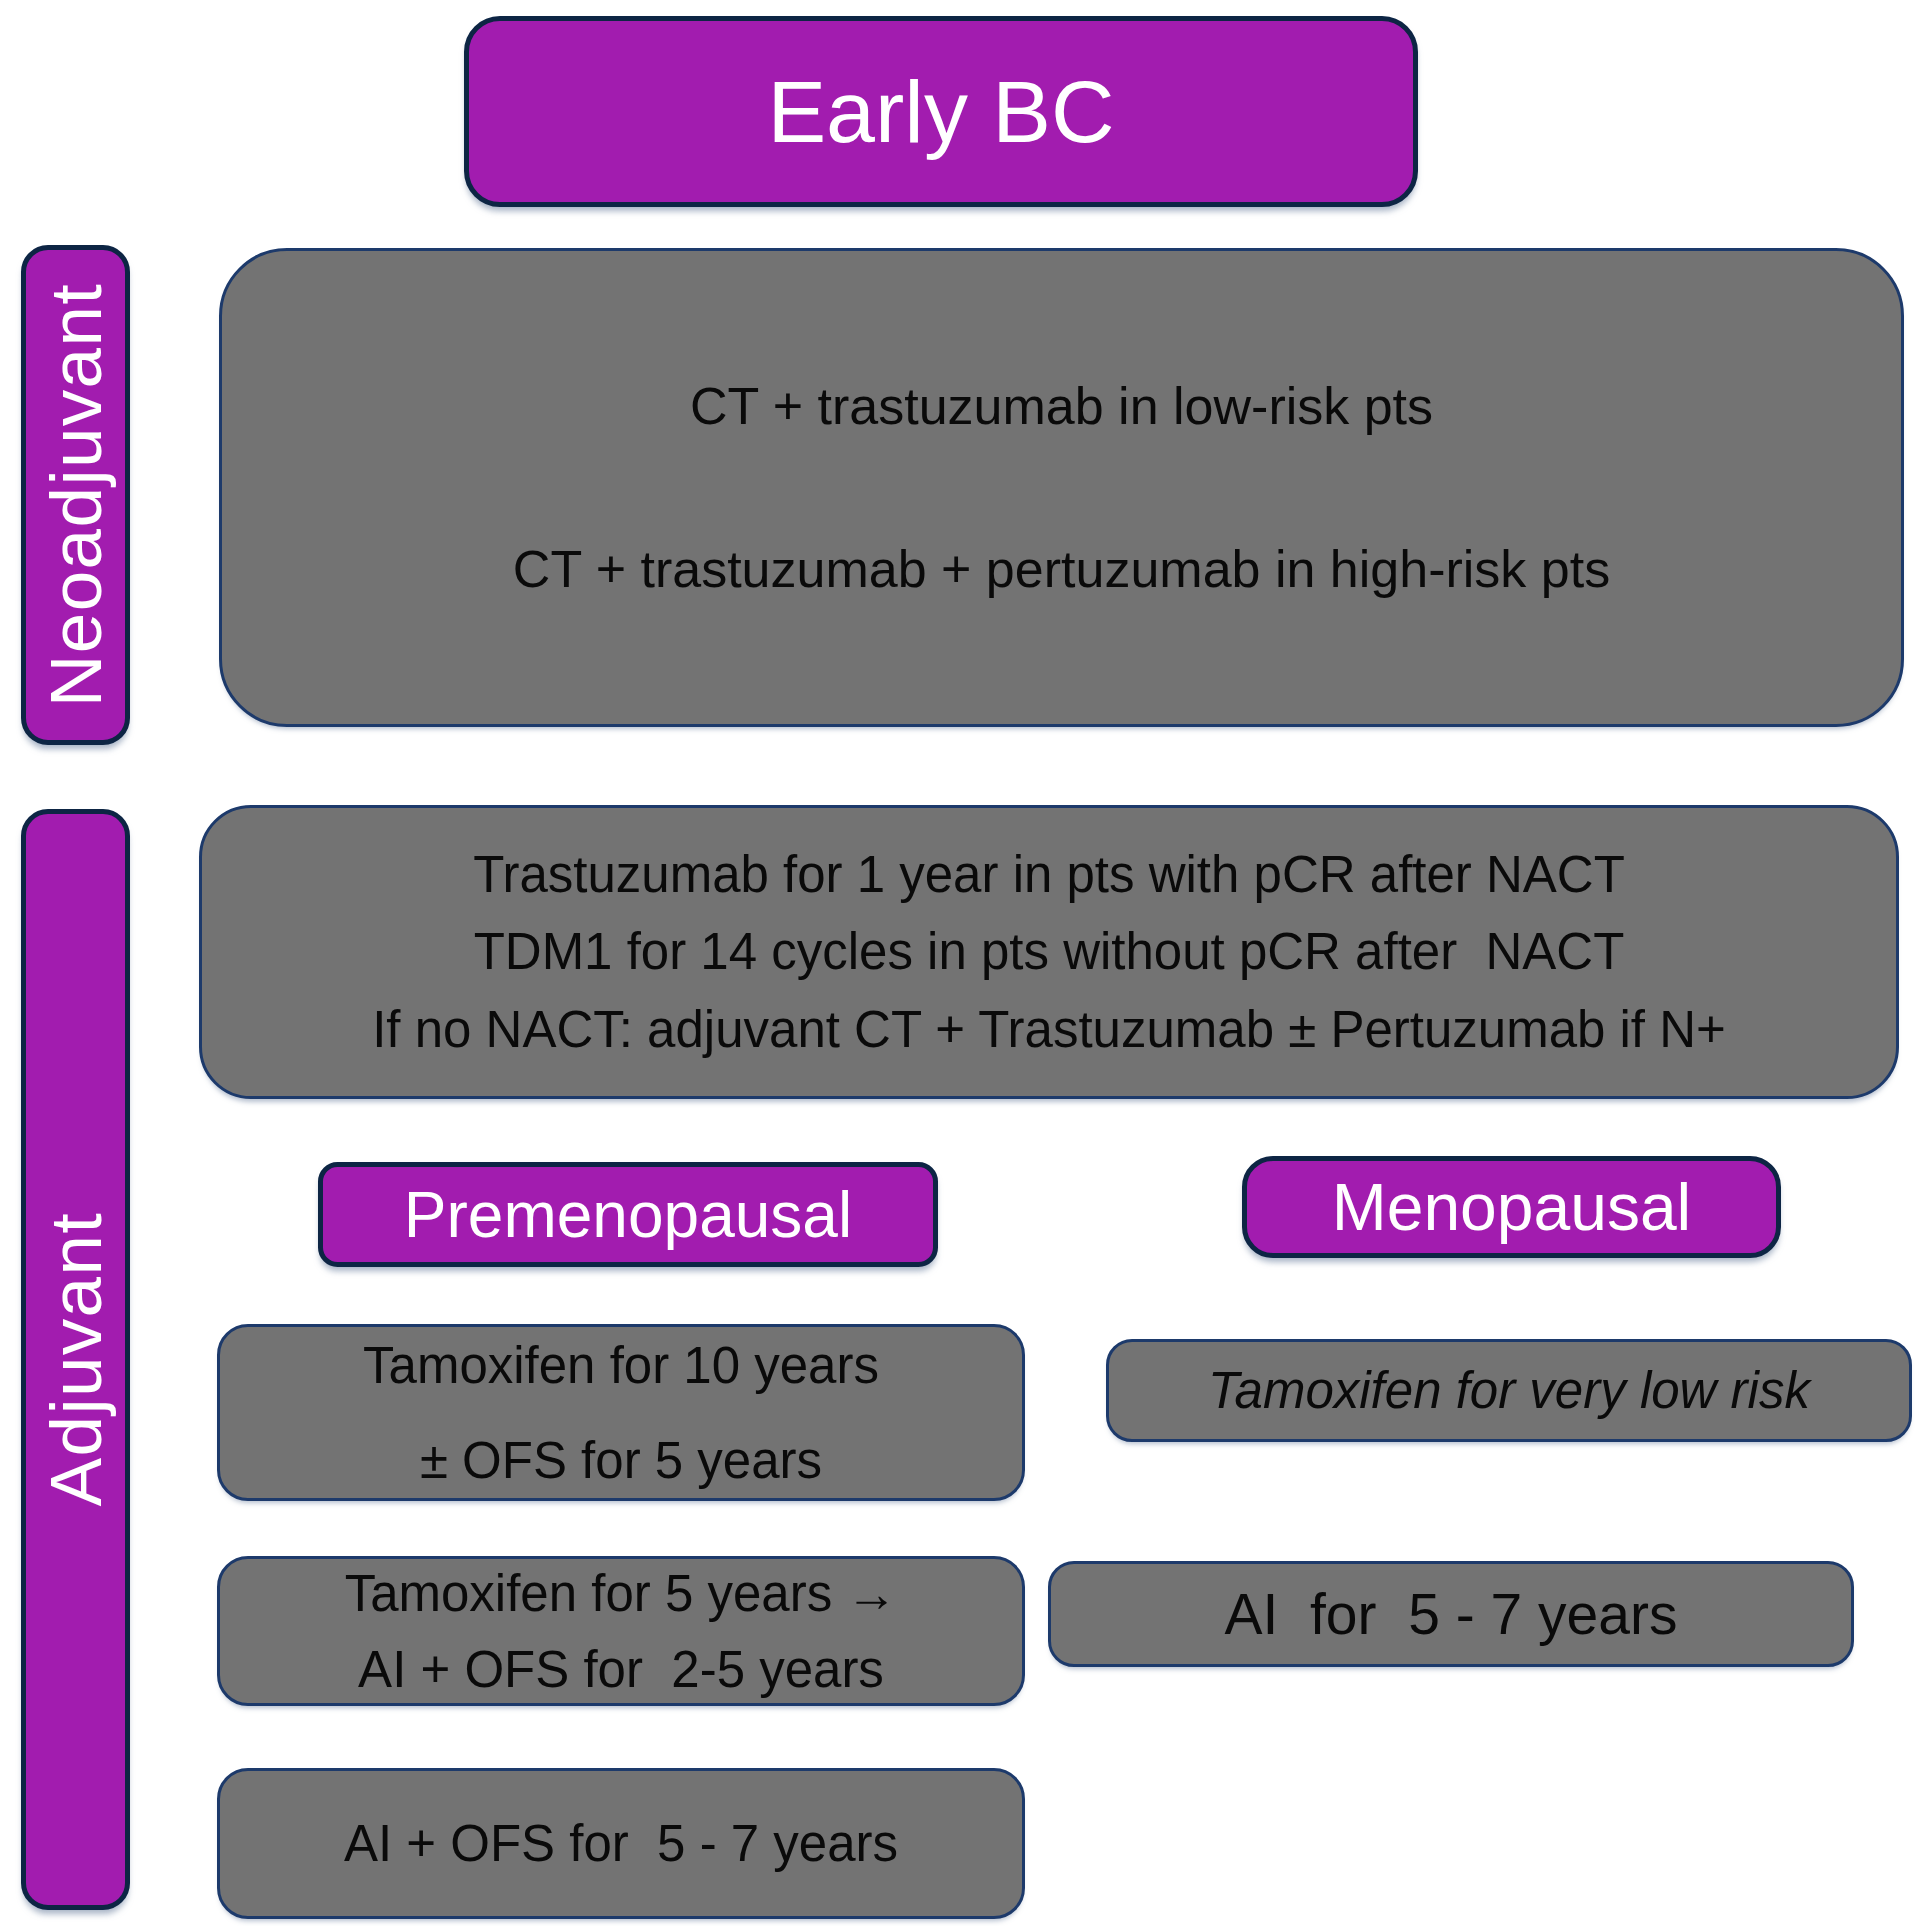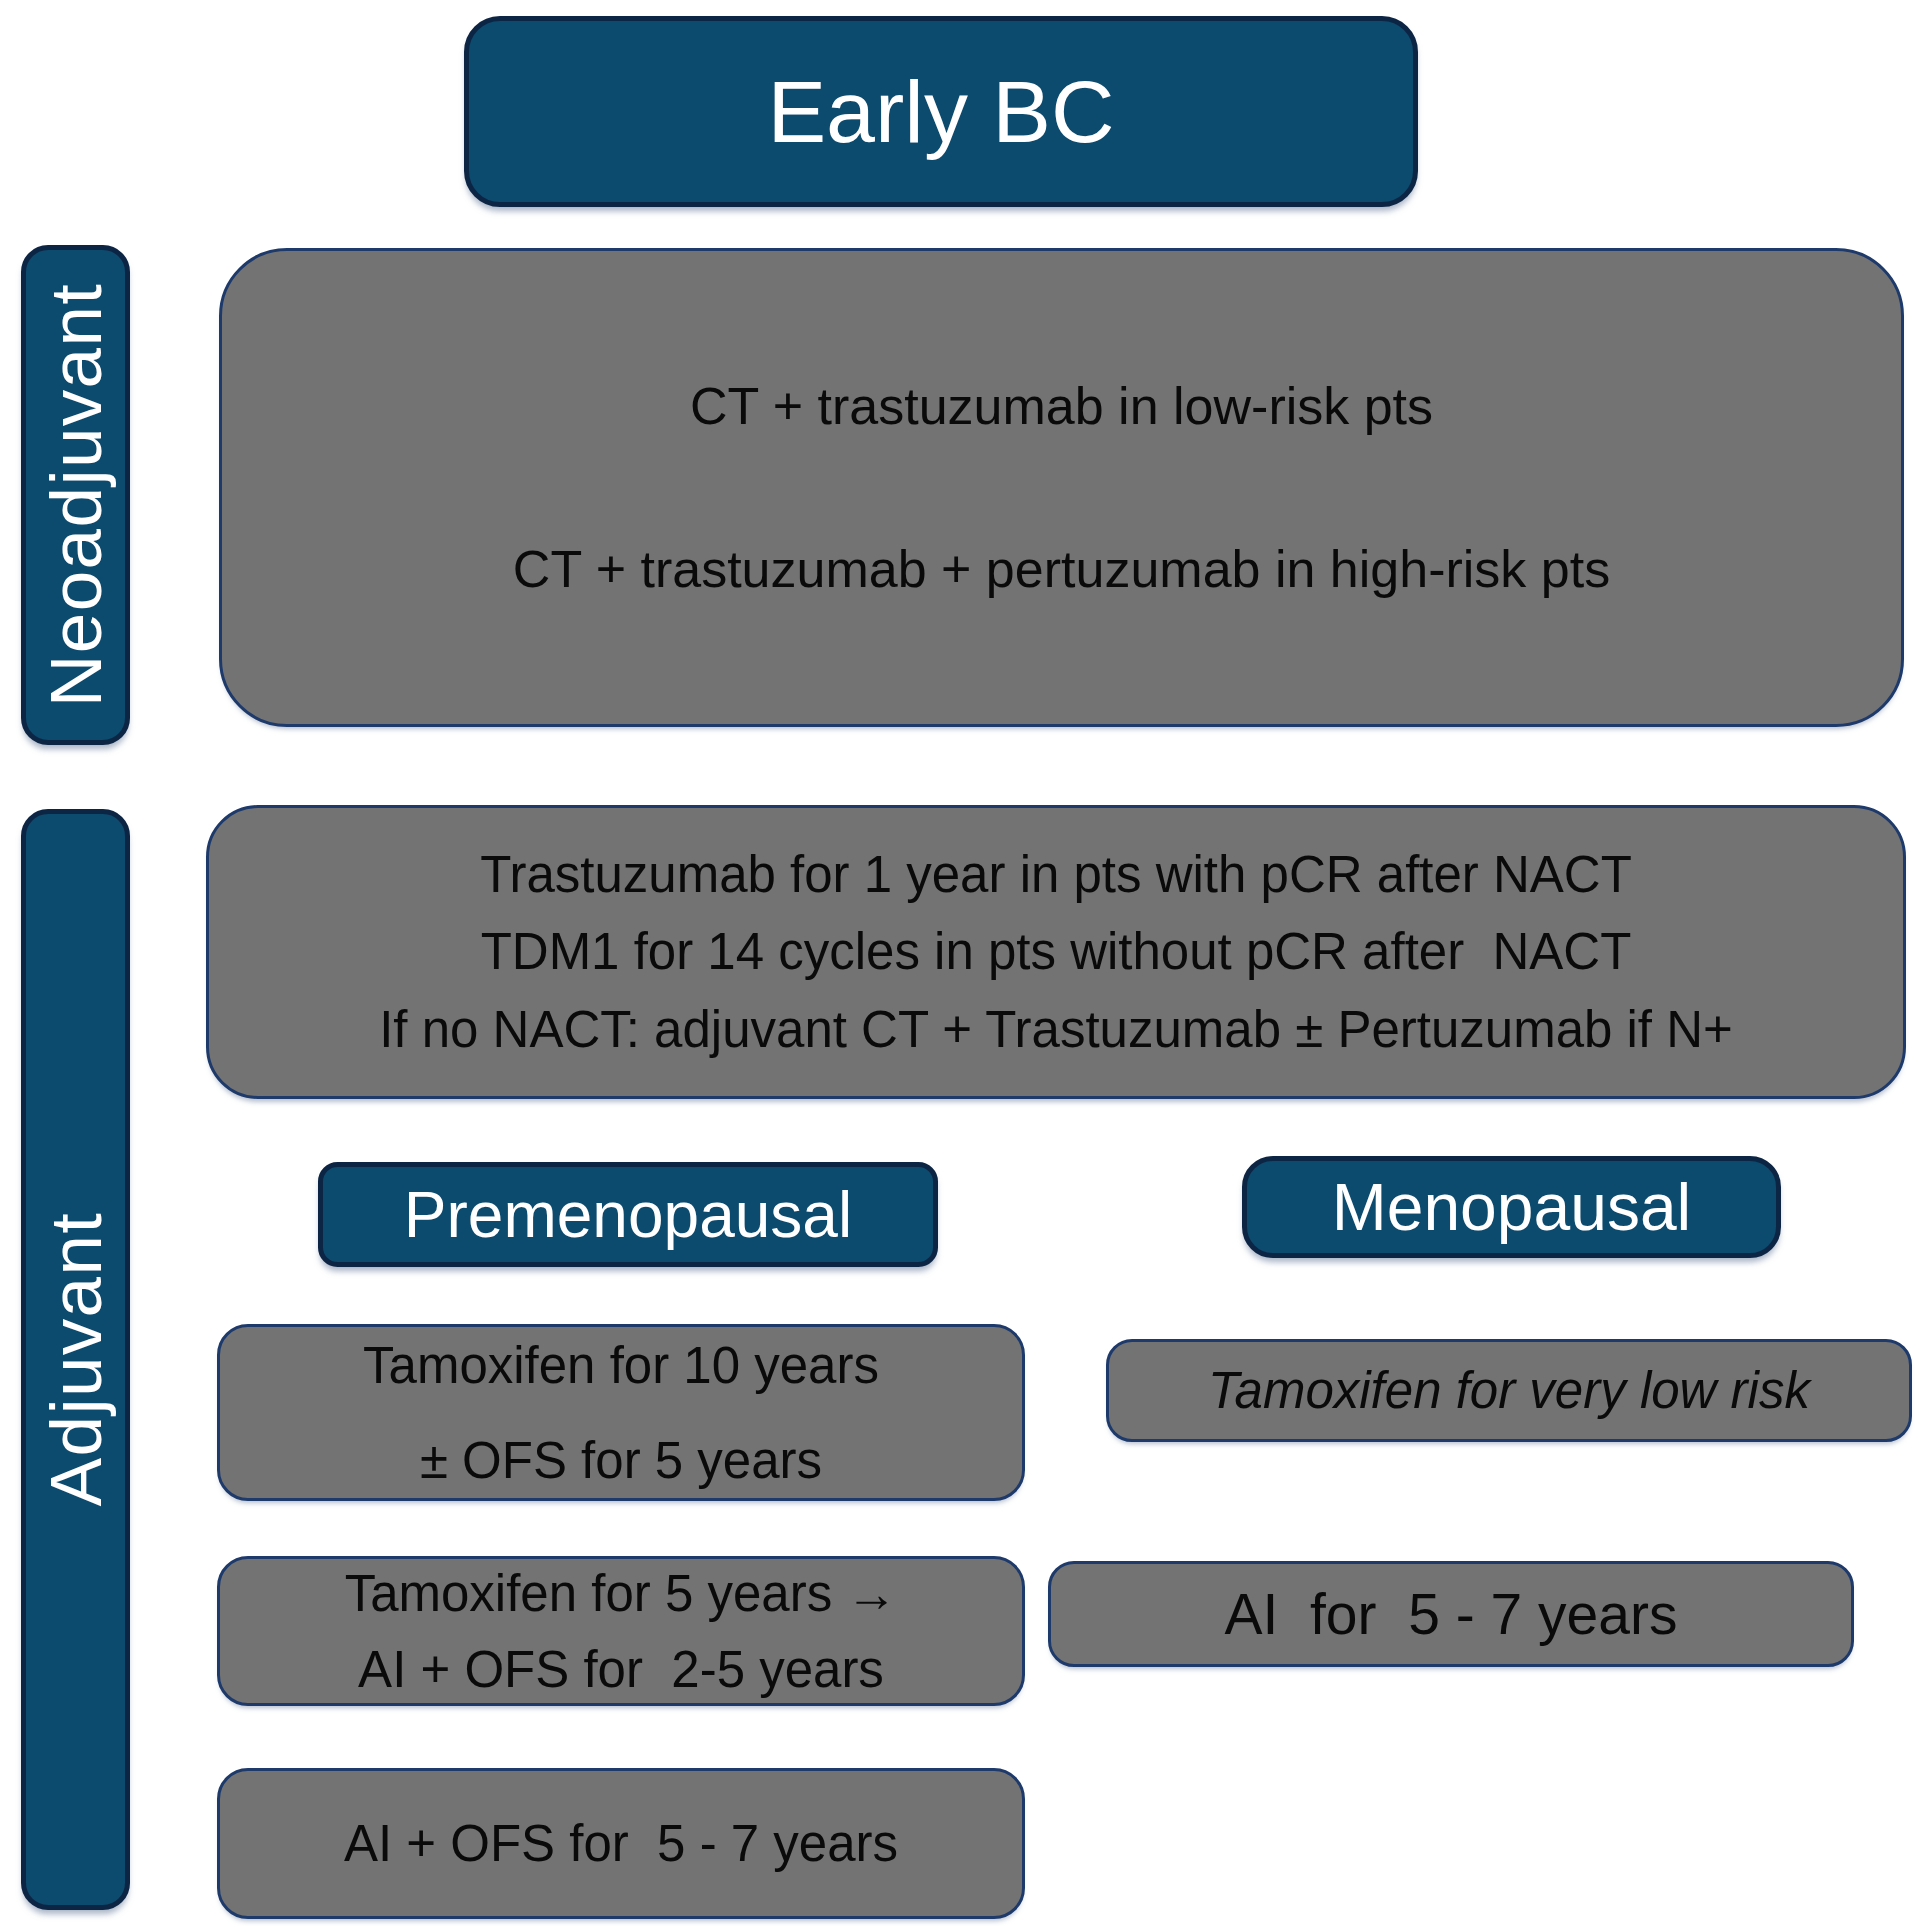--- a/index.html
+++ b/index.html
@@ -2,21 +2,21 @@
 <html style="font-size:10.4px"><head>
 <meta charset="utf-8">
 <style>
   html,body{margin:0;padding:0;background:#ffffff;}
   body{font-family:"Liberation Sans", sans-serif; color:#0a0a0a;}
   .canvas{position:relative;width:1926px;height:1926px;background:#ffffff;overflow:hidden;}
 
   
   .blue{
     position:absolute;
-    background:#0c4a6e;
+    background:#a21caf;
     border:5.2px solid #0d2544;
     box-sizing:border-box;
     display:flex;align-items:center;justify-content:center;
     color:#ffffff;
     box-shadow:0 5.8px 6.5px -2.6px rgba(110,130,160,.6);
   }
 
   
   .wbox{
     position:absolute;
@@ -32,21 +32,21 @@
 
   
   #early-bc{left:464px;top:16px;width:954px;height:191px;border-radius:36px;font-size:88px;}
 
   .vlabel{flex-direction:column;}
   .vlabel .vtext{writing-mode:vertical-rl;transform:rotate(180deg);font-size:73px;letter-spacing:1.3px;}
   #neo-label{left:21px;top:245px;width:109px;height:500px;border-radius:27px;}
   #adj-label{left:21px;top:809px;width:109px;height:1101px;border-radius:27px;}
 
   #neo-box{left:219px;top:248px;width:1685px;height:479px;border-radius:68px;font-size:52px;row-gap:103px;}
-  #adj-box{left:206px;top:805px;width:1700px;height:294px;border-radius:52px;font-size:51px;line-height:1.52;}
+  #adj-box{left:199px;top:805px;width:1700px;height:294px;border-radius:52px;font-size:51px;line-height:1.52;}
 
   #pre-header{left:318px;top:1162px;width:620px;height:105px;border-radius:19.5px;font-size:64px;}
   #men-header{left:1242px;top:1156px;width:539px;height:102px;border-radius:31px;font-size:66px;}
 
   #pre-box-1{left:217px;top:1324px;width:808px;height:177px;border-radius:31px;font-size:51px;row-gap:36px;}
   #pre-box-2{left:217px;top:1556px;width:808px;height:150px;border-radius:31px;font-size:51px;row-gap:17px;}
   #pre-box-3{left:217px;top:1757px;width:808px;height:151px;border-radius:31px;font-size:51px;margin-top:11px;}
 
   #men-box-1{left:1106px;top:1339px;width:806px;height:103px;border-radius:26px;font-size:51px;font-style:italic;}
   #men-box-2{left:1048px;top:1561px;width:806px;height:106px;border-radius:26px;font-size:57px;}

